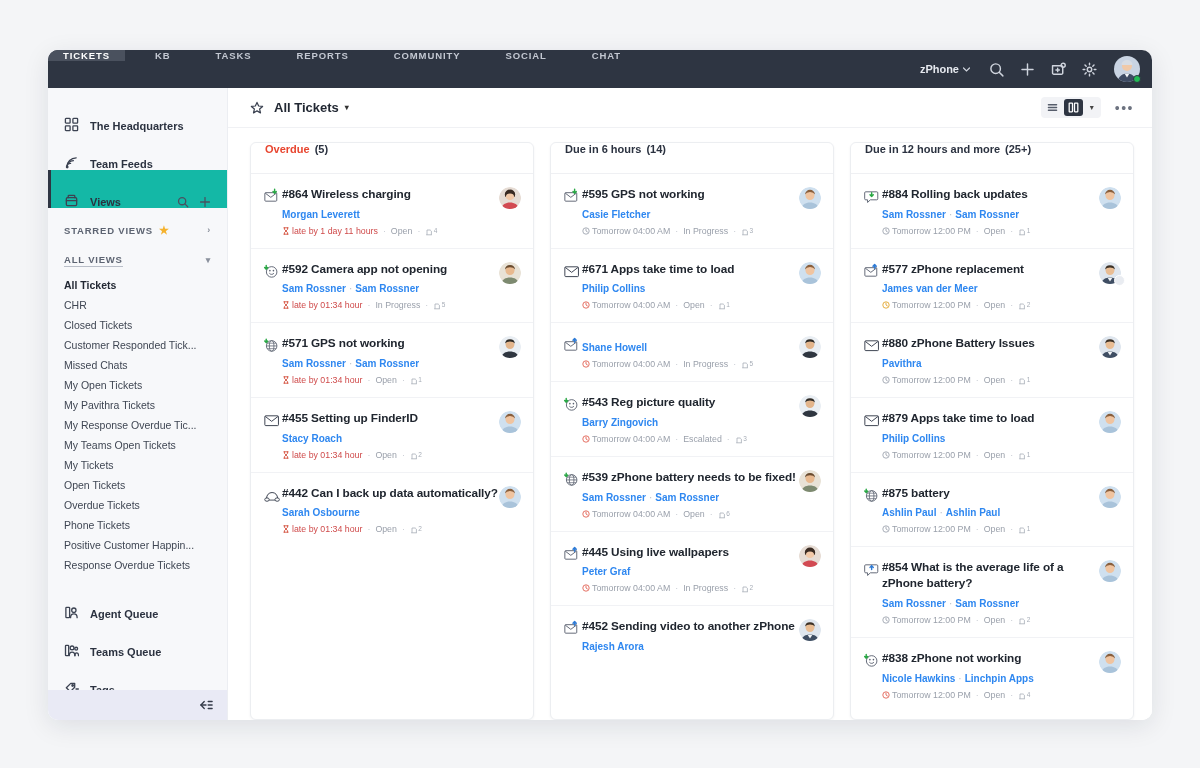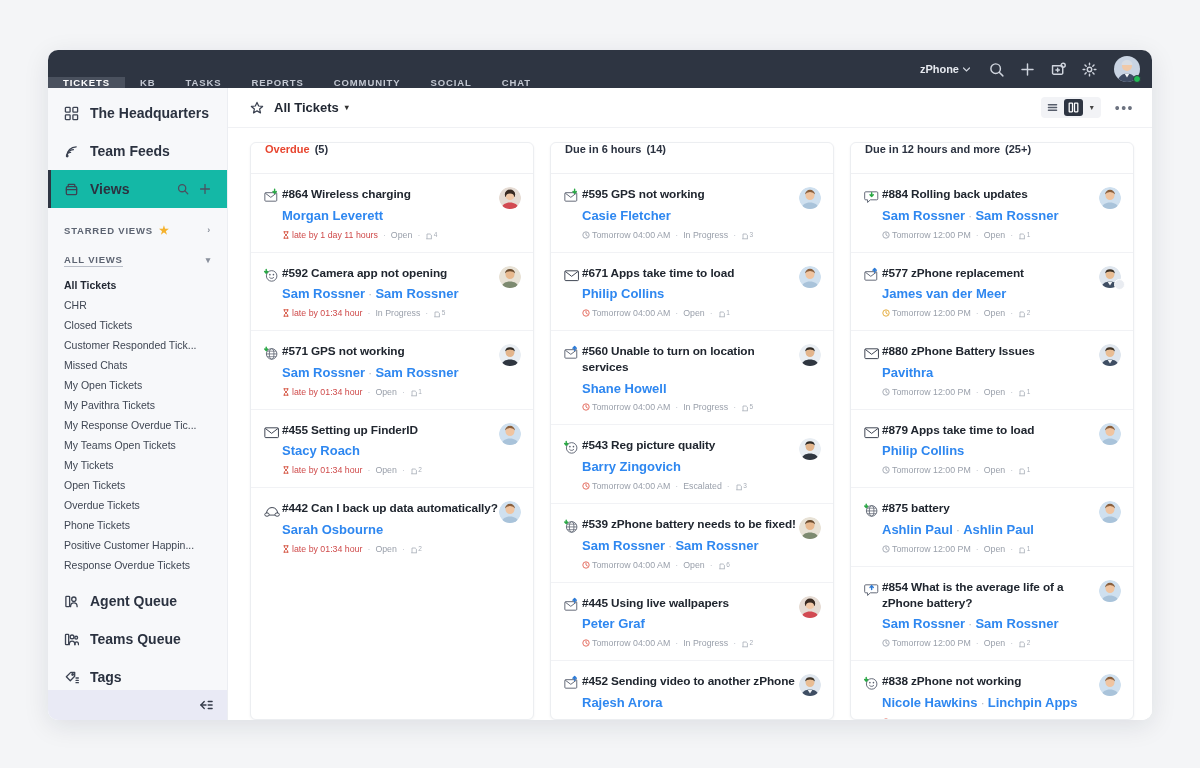--- a/index.html
+++ b/index.html
@@ -22,21 +22,21 @@
   }
   
   .topnav {
     height: 38px;
     background: #2e3542;
     display: flex;
     align-items: stretch;
     flex: 0 0 auto;
     position: relative;
   }
-  .nav-tabs { display: flex; align-items: flex-end; }
+  .nav-tabs { display: flex; align-items: flex-start; gap: 15px; }
   .nav-tab {
     display: flex; align-items: center;
     padding: 0 15px;
     color: #c3c8d2;
     font-size: 9.5px;
     letter-spacing: 0.9px;
     font-weight: 700;
     cursor: pointer;
     white-space: nowrap;
   }
@@ -69,23 +69,23 @@
   
   .sidebar {
     width: 180px; flex: 0 0 180px;
     background: #f7f8fa;
     border-right: 1px solid #eceef2;
     display: flex; flex-direction: column;
     min-height: 0;
   }
   .side-scroll { flex: 1 1 auto; overflow: hidden; padding-top: 6px; }
   .side-main {
-    display: flex; align-items: center; gap: 11px;
+    display: flex; align-items: flex-end; gap: 11px;
     height: 38px; padding: 0 16px;
-    font-size: 14px; font-weight: 700; color: #2b3240;
+    font-size: 11px; font-weight: 700; color: #2b3240;
     cursor: pointer; position: relative;
   }
   .side-main.active { background: #14b8a6; }
   .side-main.active::before {
     content: ""; position: absolute; left: 0; top: 0; bottom: 0;
     width: 2.5px; background: #2e3542;
   }
   .side-main .sico { width: 15px; height: 15px; flex: 0 0 15px; }
   .side-main .sico path, .side-main .sico rect, .side-main .sico circle, .side-main .sico line {
     stroke: #3c4352; fill: none; stroke-width: 1.4;
@@ -192,21 +192,21 @@
     cursor: pointer;
   }
   .card:last-child { border-bottom: none; }
   .card-ico { width: 19px; flex: 0 0 19px; padding-top: 1px; }
   .card-ico svg { width: 19px; height: 17px; display: block; }
   .card-body { flex: 1 1 auto; min-width: 0; }
   .card-title {
     font-size: 11.8px; font-weight: 700; color: #20262f;
     line-height: 1.33; letter-spacing: -0.1px;
   }
-  .card-people { margin-top: 5px; font-size: 13px; line-height: 1.3; }
+  .card-people { margin-top: 5px; font-size: 10px; line-height: 1.3; }
   .card-people a { color: #2e87f0; text-decoration: none; font-weight: 600; }
   .card-people .sep { color: #b9bec7; margin: 0 3px; }
   .card-meta {
     margin-top: 5px;
     display: flex; align-items: flex-end; flex-wrap: nowrap;
     font-size: 8.8px; color: #9aa0ab;
     gap: 3px; white-space: nowrap;
   }
   .card-meta .due.late { color: #cf4a4a; }
   .card-meta .dotsep { color: #c4c8d0; margin: 0 2px; }
@@ -694,21 +694,20 @@
               </div>
               <div class="card">
                 <div class="card-ico">
                   <svg viewBox="0 0 22 20">
                     <rect x="2" y="5.5" width="14" height="10" rx="1" fill="#fff" stroke="#5b6270" stroke-width="1.1"></rect>
                     <path d="M2.4 6 L9 11 L15.6 6" fill="none" stroke="#5b6270" stroke-width="1.1"></path>
                     <path d="M13.5 6.2 v-4.2 M11.6 3.7 L13.5 1.7 L15.4 3.7" stroke="#2e7bd6" stroke-width="1.7" fill="none" stroke-linecap="round" stroke-linejoin="round"></path>
                   </svg>
                 </div>
                 <div class="card-body">
-                  <div class="card-title">#560 Unable to turn on location services</div>
                   <div class="card-people"><a href="#">Shane Howell</a></div>
                   <div class="card-meta">
                     <span class="due "><svg class="meta-ico" viewBox="0 0 10 10">
                         <circle cx="5" cy="5" r="4" fill="none" stroke="#e0584a" stroke-width="1.05"></circle>
                         <path d="M5 2.6 V5 L6.8 6.2" stroke="#e0584a" stroke-width="1.05" fill="none" stroke-linecap="round"></path>
                       </svg><span>Tomorrow 04:00 AM</span></span>
                     <span class="dotsep">·</span>
                     <span>In Progress</span>
                     <span class="dotsep">·</span>
                     <span class="notes">

